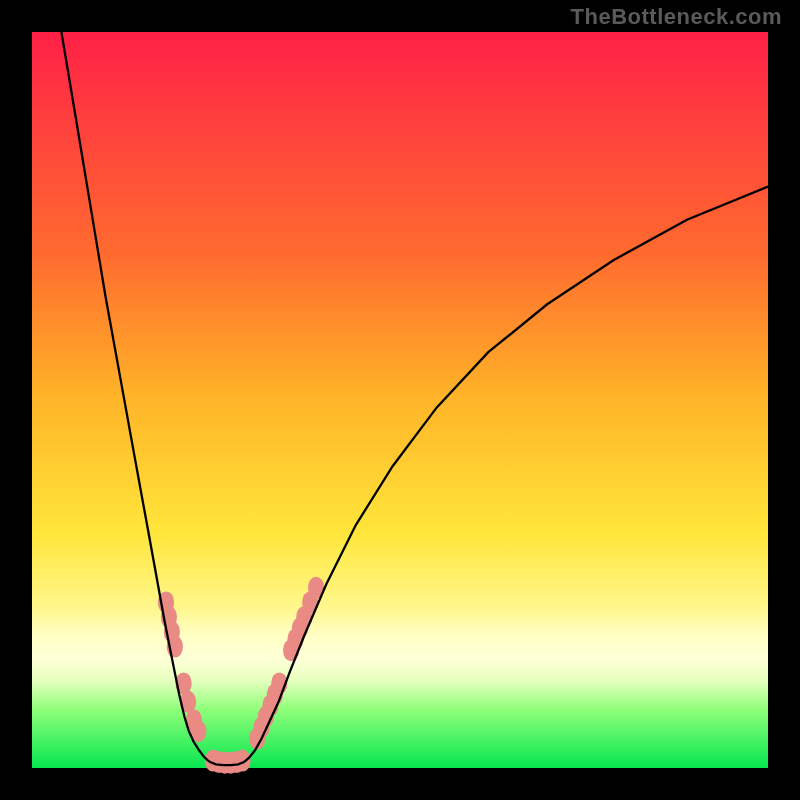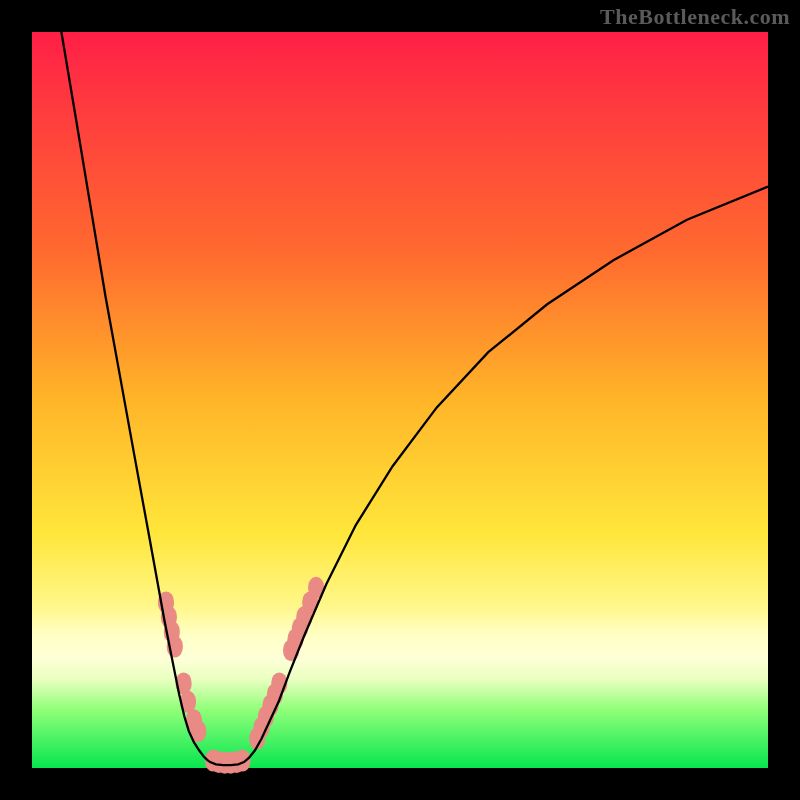--- a/index.html
+++ b/index.html
@@ -34,22 +34,22 @@
       #fff78a 78%,
       #ffffc5 82%,
       #ffffd7 85%,
       #e8ffc0 88%,
       #91ff7a 92%,
       #06e64f 100%);
   }
   .watermark {
     position: absolute;
     top: 4px;
-    right: 10px;
-    font-family: Liberation Serif, serif;
+    right: 18px;
+    font-family: Liberation Sans, sans-serif;
     font-size: 22px;
     font-weight: 600;
     color: #5a5a5a;
     letter-spacing: 0.5px;
     user-select: none;
   }
   svg.curve {
     position: absolute;
     left: 0;
     top: 0;

